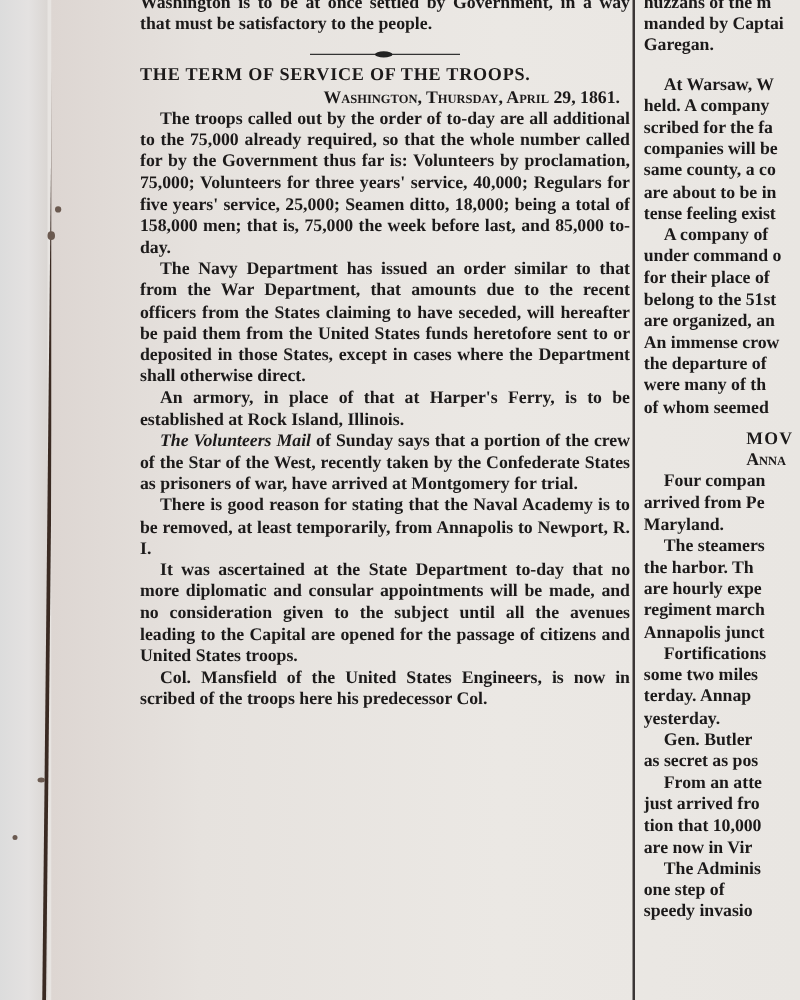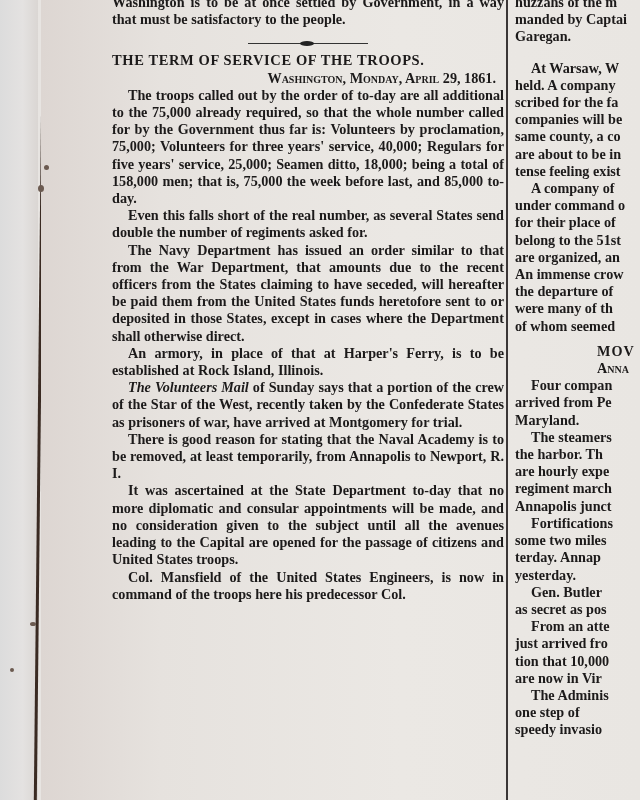--- a/index.html
+++ b/index.html
@@ -71,29 +71,28 @@
 <div class="paper"></div>
 <div class="spot" style="left:44px;top:165px;width:5px;height:5px;"></div>
 <div class="spot" style="left:38px;top:185px;width:6px;height:7px;"></div>
 <div class="spot" style="left:30px;top:622px;width:6px;height:4px;"></div>
 <div class="spot" style="left:10px;top:668px;width:4px;height:4px;"></div>
 
 <div class="col-main">
   <p class="noindent" style="text-indent:0;">Washington is to be at once settled by Government, in a way that must be satisfactory to the people.</p>
   <div class="divider"></div>
   <p class="headline">THE TERM OF SERVICE OF THE TROOPS.</p>
-  <p class="dateline">Washington, Monday, April 29, 1861.</p>
+  <p class="dateline">Washington, Thursday, April 29, 1861.</p>
   <p>The troops called out by the order of to-day are all additional to the 75,000 already required, so that the whole number called for by the Government thus far is: Volunteers by proclamation, 75,000; Volunteers for three years' service, 40,000; Regulars for five years' service, 25,000; Seamen ditto, 18,000; being a total of 158,000 men; that is, 75,000 the week before last, and 85,000 to-day.</p>
-  <p>Even this falls short of the real number, as several States send double the number of regiments asked for.</p>
   <p>The Navy Department has issued an order similar to that from the War Department, that amounts due to the recent officers from the States claiming to have seceded, will hereafter be paid them from the United States funds heretofore sent to or deposited in those States, except in cases where the Department shall otherwise direct.</p>
   <p>An armory, in place of that at Harper's Ferry, is to be established at Rock Island, Illinois.</p>
   <p><em>The Volunteers Mail</em> <span>of Sunday says that a portion of the crew of the Star of the West, recently taken by the Confederate States as prisoners of war, have arrived at Montgomery for trial.</span></p>
   <p>There is good reason for stating that the Naval Academy is to be removed, at least temporarily, from Annapolis to Newport, R. I.</p>
   <p>It was ascertained at the State Department to-day that no more diplomatic and consular appointments will be made, and no consideration given to the subject until all the avenues leading to the Capital are opened for the passage of citizens and United States troops.</p>
-  <p>Col. Mansfield of the United States Engineers, is now in command of the troops here his predecessor Col.</p>
+  <p>Col. Mansfield of the United States Engineers, is now in scribed of the troops here his predecessor Col.</p>
 </div>
 
 <div class="col-rule"></div>
 
 <div class="col-right-clip">
   <div class="col-right" style="left:7px;">
     <div>huzzahs of the m</div>
     <div>manded by Captai</div>
     <div>Garegan.</div>
     <div class="gap"></div>

